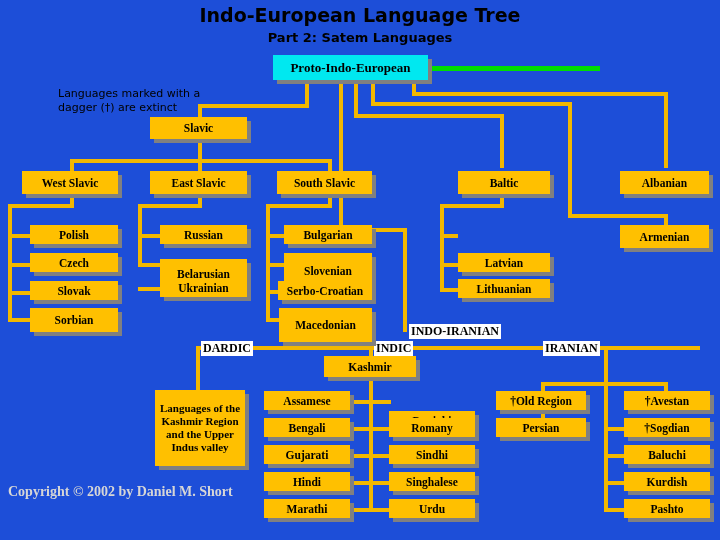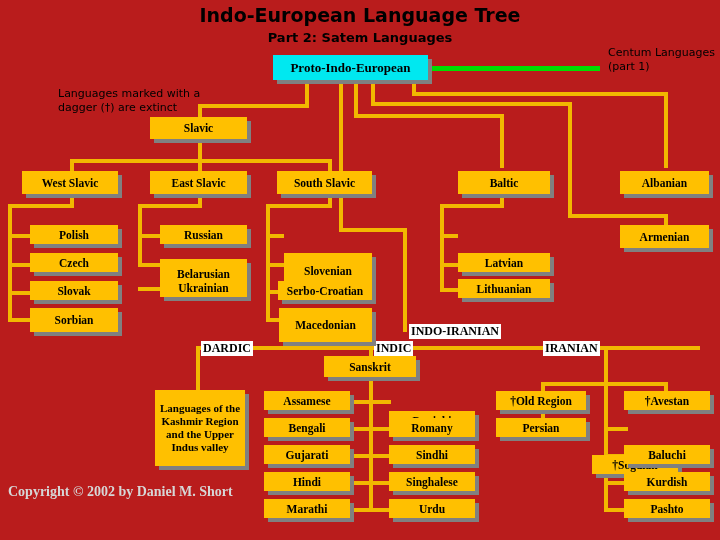--- a/index.html
+++ b/index.html
@@ -1,19 +1,19 @@
 <!DOCTYPE html>
 <html><head>
 <meta charset="utf-8">
 <style>
   html,body{margin:0;padding:0;background:#ffffff;}
   #stage{
     position:relative;
     width:720px;height:540px;
-    background:#b91c1c;
+    background:#1d4ed8;
     font-family:"Liberation Serif", serif;
     overflow:hidden;
   }
   
   .title{
     position:absolute;left:0;width:720px;text-align:center;
     font-family:"DejaVu Sans", sans-serif;
     font-weight:bold;color:#000;
   }
   #main-title{top:4px;font-size:19px;letter-spacing:0px;}
@@ -71,21 +71,20 @@
 </style>
 </head>
 <body>
 
 <div id="stage">
 
   <div class="title" id="main-title">Indo-European Language Tree</div>
   <div class="title" id="sub-title">Part 2: Satem Languages</div>
 
   <div class="note" id="extinct-note">Languages marked with a dagger (†) are extinct</div>
-  <div class="note" id="centum-note">Centum Languages (part 1)</div>
 
   <div class="ln green" style="left:428px;top:66px;width:172px;"></div>
 
   <div class="ln v" style="left:305px;top:80px;height:26px;"></div>
   <div class="ln h" style="left:198px;top:104px;width:111px;"></div>
   <div class="ln v" style="left:198px;top:104px;height:16px;"></div>
 
   <div class="ln v" style="left:339px;top:80px;height:152px;"></div>
   <div class="ln h" style="left:339px;top:228px;width:68px;"></div>
   <div class="ln v" style="left:403px;top:228px;height:104px;"></div>
@@ -185,47 +184,48 @@
 
   <div class="box" style="left:30px;top:225px;width:88px;height:19px;">Polish</div>
   <div class="box" style="left:30px;top:253px;width:88px;height:19px;">Czech</div>
   <div class="box" style="left:30px;top:281px;width:88px;height:19px;">Slovak</div>
   <div class="box" style="left:30px;top:308px;width:88px;height:24px;">Sorbian</div>
 
   <div class="box" style="left:160px;top:225px;width:87px;height:19px;">Russian</div>
   <div class="box" style="left:160px;top:259px;width:87px;height:29px;">Belarusian</div>
   <div class="box" style="left:160px;top:278px;width:87px;height:19px;">Ukrainian</div>
 
+  <div class="box" style="left:284px;top:225px;width:88px;height:19px;">Bulgarian</div>
   <div class="box" style="left:284px;top:253px;width:88px;height:35px;">Slovenian</div>
   <div class="box" style="left:278px;top:281px;width:94px;height:19px;">Serbo-Croatian</div>
   <div class="box" style="left:279px;top:308px;width:93px;height:34px;">Macedonian</div>
 
   <div class="box" style="left:458px;top:253px;width:92px;height:19px;">Latvian</div>
   <div class="box" style="left:458px;top:279px;width:92px;height:19px;">Lithuanian</div>
 
   <div class="box multiline" style="left:155px;top:390px;width:90px;height:76px;">Languages of the Kashmir Region and the Upper Indus valley</div>
 
-  <div class="box" style="left:324px;top:356px;width:92px;height:21px;">Sanskrit</div>
+  <div class="box" style="left:324px;top:356px;width:92px;height:21px;">Kashmir</div>
 
   <div class="box" style="left:264px;top:391px;width:86px;height:19px;">Assamese</div>
   <div class="box" style="left:264px;top:418px;width:86px;height:19px;">Bengali</div>
   <div class="box" style="left:264px;top:445px;width:86px;height:19px;">Gujarati</div>
   <div class="box" style="left:264px;top:472px;width:86px;height:19px;">Hindi</div>
   <div class="box" style="left:264px;top:499px;width:86px;height:19px;">Marathi</div>
 
   <div class="box" style="left:389px;top:391px;width:86px;height:19px;margin-top:20px;">Punjabi</div>
   <div class="box" style="left:389px;top:418px;width:86px;height:19px;">Romany</div>
   <div class="box" style="left:389px;top:445px;width:86px;height:19px;">Sindhi</div>
   <div class="box" style="left:389px;top:472px;width:86px;height:19px;">Singhalese</div>
   <div class="box" style="left:389px;top:499px;width:86px;height:19px;">Urdu</div>
 
   <div class="box" style="left:496px;top:391px;width:90px;height:19px;">†Old Region</div>
   <div class="box" style="left:496px;top:418px;width:90px;height:19px;">Persian</div>
 
   <div class="box" style="left:624px;top:391px;width:86px;height:19px;">†Avestan</div>
-  <div class="box" style="left:592px;top:418px;width:86px;height:19px;margin-top:37px;">†Sogdian</div>
+  <div class="box" style="left:624px;top:418px;width:86px;height:19px;">†Sogdian</div>
   <div class="box" style="left:624px;top:445px;width:86px;height:19px;">Baluchi</div>
   <div class="box" style="left:624px;top:472px;width:86px;height:19px;">Kurdish</div>
   <div class="box" style="left:624px;top:499px;width:86px;height:19px;">Pashto</div>
 
   <div id="copyright">Copyright © 2002 by Daniel M. Short</div>
 
 </div>
 
 </body></html>

